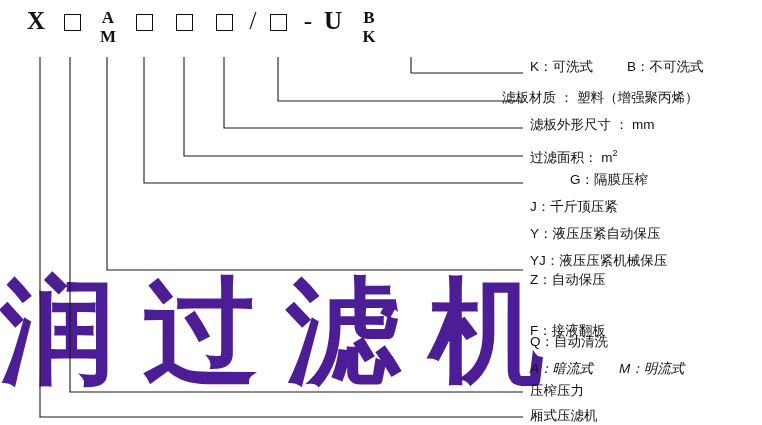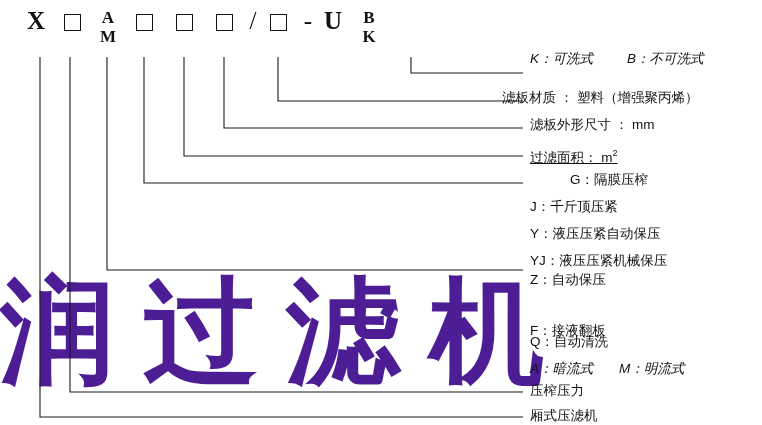--- a/index.html
+++ b/index.html
@@ -136,29 +136,29 @@
       <path d="M144,57 L144,183 L523,183"></path>
 
       <path d="M107,57 L107,270 L523,270"></path>
 
       <path d="M70,57 L70,392 L523,392"></path>
 
       <path d="M40,57 L40,417 L523,417"></path>
     </g>
   </svg>
 
-  <div class="label" style="left:530px;top:51px;font-style:italic;">
+  <div class="label" style="left:530px;top:59px;">
     <span>K：可洗式</span><span class="gap"></span><span>B：不可洗式</span>
   </div>
 
   <div class="label" style="left:502px;top:90px;">滤板材质 ：  塑料（增强聚丙烯）</div>
 
   <div class="label" style="left:530px;top:117px;">滤板外形尺寸 ：  mm</div>
 
-  <div class="label" style="left:530px;top:145px;text-decoration:underline;">
+  <div class="label" style="left:530px;top:145px;">
     <span>过滤面积：  m</span><span class="sup">2</span>
   </div>
 
   <div class="label" style="left:530px;top:172px;margin-left:40px;">G：隔膜压榨</div>
 
   <div class="label" style="left:530px;top:199px;">J：千斤顶压紧</div>
 
   <div class="label" style="left:530px;top:253px;">YJ：液压压紧机械保压</div>
 
   <div class="label" style="left:530px;top:226px;">Y：液压压紧自动保压</div>

